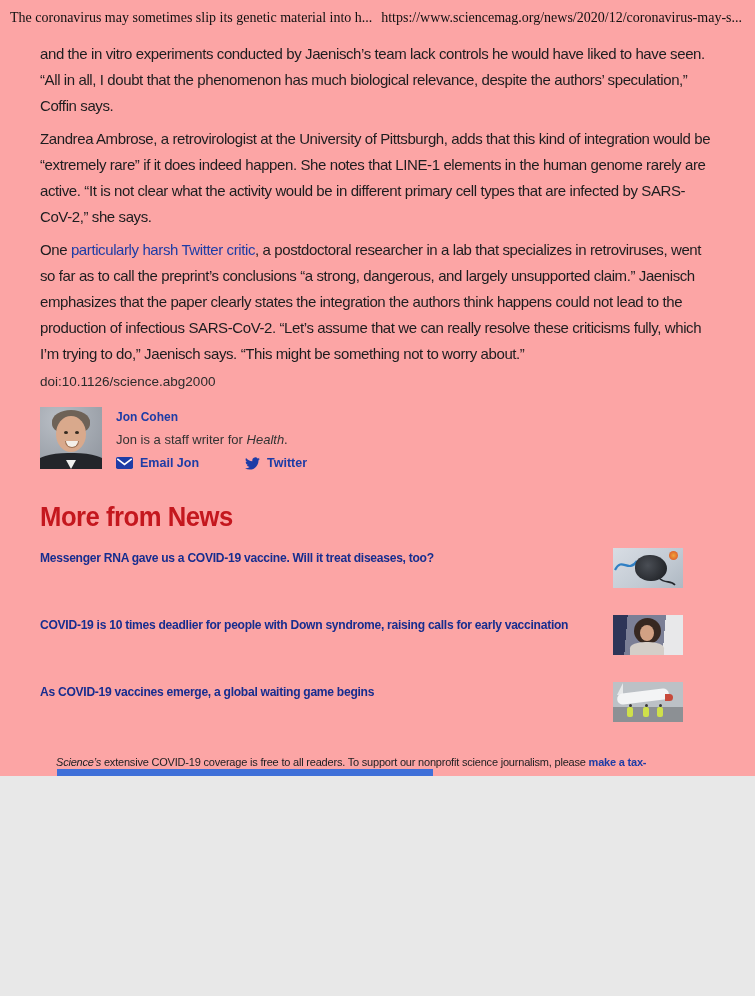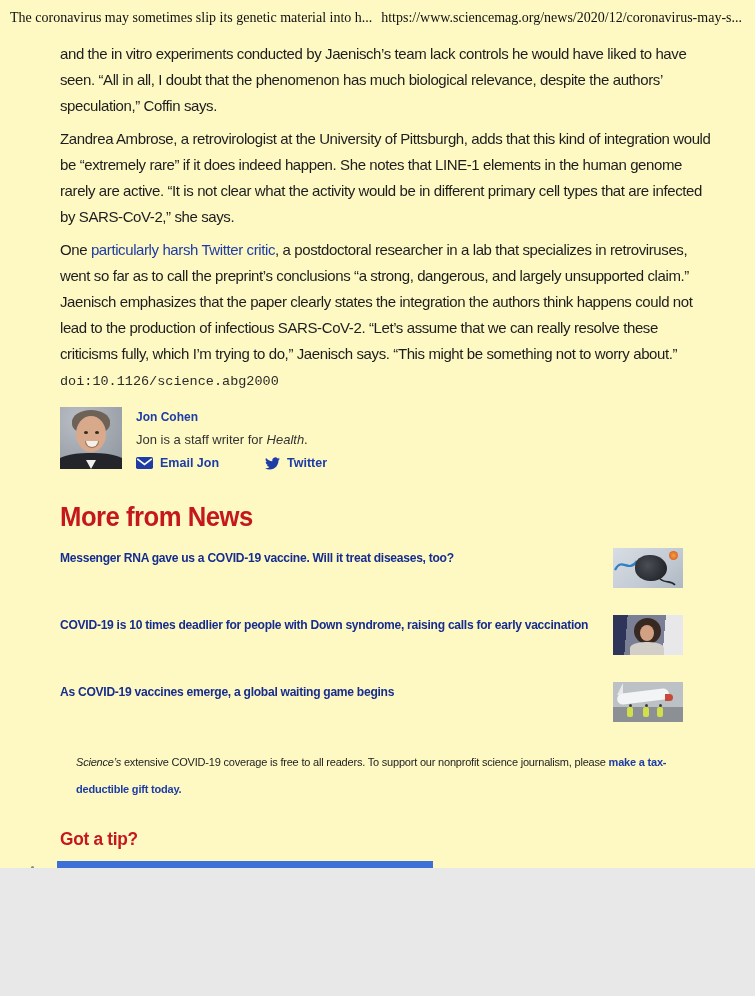--- a/index.html
+++ b/index.html
@@ -1,41 +1,41 @@
 <!DOCTYPE html>
 <html><head>
 <meta charset="utf-8">
 <style>
   html,body{margin:0;padding:0;background:#e8e8e8;}
   .page{
-    position:relative;width:755px;height:868px;background:#fef9c3;
+    position:relative;width:755px;height:776px;background:#fca5a5;
     font-family:"Liberation Sans",sans-serif;color:#1d1d1f;overflow:hidden;
     margin:0 auto;
   }
   
   .print-header{
     display:flex;justify-content:space-between;
     padding:9px 13px 0 10px;
     font-family:"Liberation Serif",serif;font-size:14px;line-height:18px;color:#101010;
   }
   .print-footer{
     position:absolute;left:14px;right:13px;top:906px;
     display:flex;justify-content:space-between;
     font-family:"Liberation Serif",serif;font-size:13.5px;color:#101010;
   }
   
-  .content{padding:14px 44px 0 60px;}
+  .content{padding:14px 44px 0 40px;}
   p.body{
     margin:0 0 7px 0;font-size:15px;line-height:26px;letter-spacing:-0.4px;color:#1d1d1f;
   }
   a{text-decoration:none;cursor:pointer;}
   .inline-link{font-weight:normal;color:#1d3ca6;}
   .posted-in{margin-top:4px;font-size:13px;color:#4a4a4a;}
   .tag-link{font-weight:bold;color:#1d3ca6;}
-  .doi{margin-top:5px;font-size:13.5px;color:#2b2b2b;font-family:Liberation Mono, monospace;}
+  .doi{margin-top:5px;font-size:13.5px;color:#2b2b2b;}
   
   .author{margin-top:18px;display:flex;gap:14px;}
   .avatar{position:relative;width:62px;height:62px;flex:none;overflow:hidden;
     background:radial-gradient(circle at 30% 20%,#b9bec5,#8d939c);}
   .avatar .hair{position:absolute;left:12px;top:3px;width:38px;height:24px;border-radius:50% 50% 42% 42%;background:#6e6257;}
   .avatar .face{position:absolute;left:16px;top:9px;width:30px;height:36px;border-radius:50%;background:#d9a98c;}
   .avatar .eye{position:absolute;top:24px;width:4px;height:3px;border-radius:50%;background:#33291f;}
   .avatar .eye.l{left:24px}.avatar .eye.r{left:35px}
   .avatar .smile{position:absolute;left:25px;top:34px;width:12px;height:6px;border-radius:0 0 8px 8px;background:#f4efe9;border:1px solid #9c6f52;border-top:none;}
   .avatar .jacket{position:absolute;left:-4px;bottom:-6px;width:70px;height:22px;border-radius:45% 45% 0 0;background:#23252a;}

